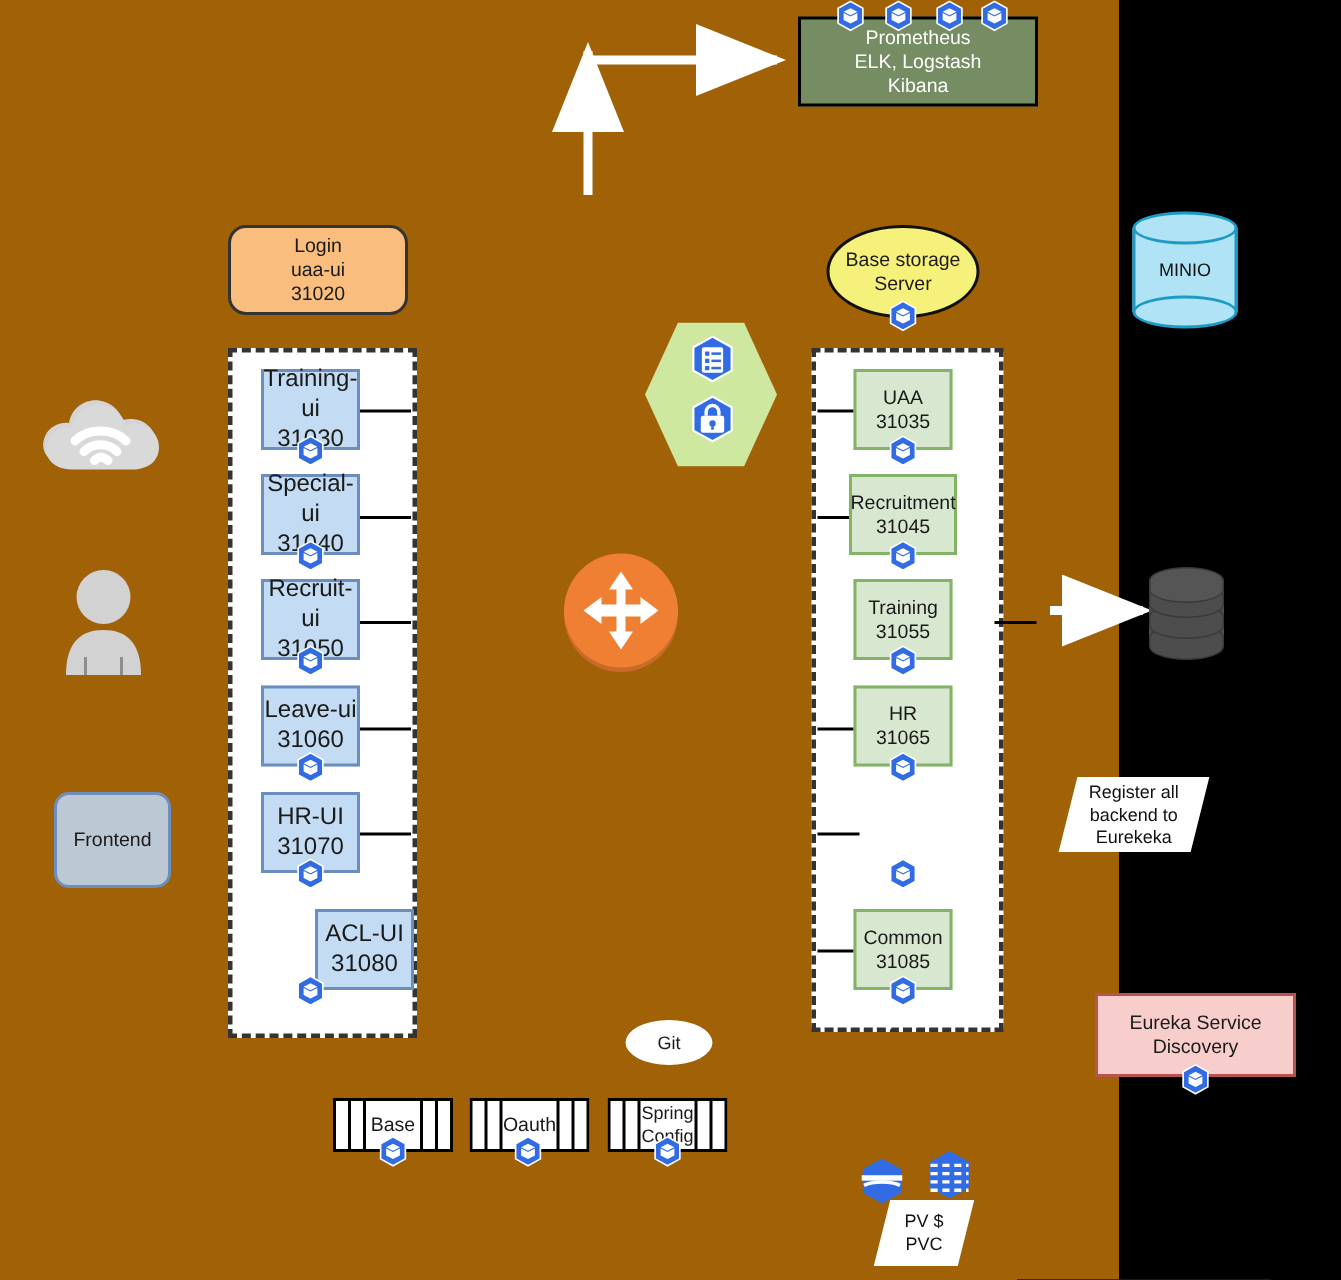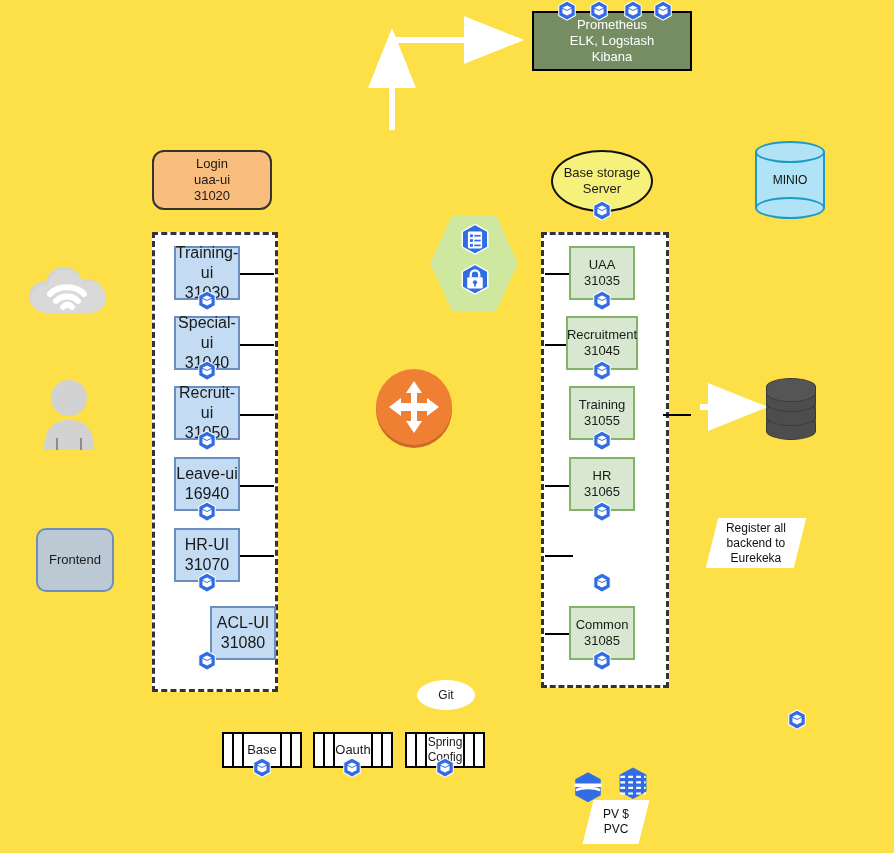--- a/index.html
+++ b/index.html
@@ -1,18 +1,18 @@
 <!DOCTYPE html>
 <html><head>
 <meta charset="utf-8">
 <style>
   html,body{margin:0;padding:0;background:#000;}
   body{width:894px;height:853px;position:relative;overflow:hidden;
        font-family:"Liberation Sans","DejaVu Sans",sans-serif;color:#1a1a1a;}
-  .stage{position:absolute;left:0;top:0;width:894px;height:853px;background:#fde047;}
+  .stage{position:absolute;left:0;top:0;width:746px;height:853px;background:#a16207;}
   .node{position:absolute;box-sizing:border-box;display:flex;align-items:center;
         justify-content:center;text-align:center;line-height:1.25;}
   .lbl{white-space:pre-line;}
 
   
   .monitor-box{background:#768c63;border:2px solid #000;color:#fff;font-size:13px;}
   .login-box{background:#f9bd7e;border:2px solid #333;border-radius:12px;font-size:13px;}
   .ui-box{background:#c3dcf3;border:2px solid #6c8ebf;font-size:16px;}
   .svc-box{background:#d8e8d0;border:2px solid #82b366;font-size:13px;}
   .eureka-box{background:#f8cecc;border:2px solid #b85450;font-size:13px;}
@@ -178,21 +178,21 @@
     </div>
   <div class="k8s" style="left:196px;top:430px;">
       <svg viewBox="0 0 24 24" width="22" height="22">
         <polygon points="12,1 21,6 21,17 12,22 3,17 3,6" fill="#326ce5" stroke="#fff" stroke-width="1.2"></polygon>
         <path d="M12 6 L17 8.5 L12 11 L7 8.5 Z M7 9.5 L12 12 L12 17 L7 14.5 Z M17 9.5 L17 14.5 L12 17 L12 12 Z" fill="#fff"></path>
       </svg>
     </div>
 
   <div class="node ui-box" style="left:174px;top:457px;width:66px;height:54px;">
     <span class="lbl">Leave-ui
-16940</span>
+31060</span>
     </div>
   <div class="k8s" style="left:196px;top:501px;">
       <svg viewBox="0 0 24 24" width="22" height="22">
         <polygon points="12,1 21,6 21,17 12,22 3,17 3,6" fill="#326ce5" stroke="#fff" stroke-width="1.2"></polygon>
         <path d="M12 6 L17 8.5 L12 11 L7 8.5 Z M7 9.5 L12 12 L12 17 L7 14.5 Z M17 9.5 L17 14.5 L12 17 L12 12 Z" fill="#fff"></path>
       </svg>
     </div>
 
   <div class="node ui-box" style="left:174px;top:528px;width:66px;height:54px;">
     <span class="lbl">HR-UI
@@ -332,20 +332,24 @@
     <div class="seg" style="top:10px;"></div>
     <div class="seg" style="top:0px;background:#555;"></div>
   </div>
 
   <div class="node note" style="left:712px;top:518px;width:88px;height:50px;transform:skewX(-14deg);">
     <span class="lbl" style="transform:skewX(14deg);">Register all
 backend to
 Eurekeka</span>
   </div>
 
+  <div class="node eureka-box" style="left:730px;top:662px;width:134px;height:56px;">
+    <span class="lbl">Eureka Service
+Discovery</span>
+  </div>
   <div class="k8s" style="left:786px;top:709px;">
       <svg viewBox="0 0 24 24" width="22" height="22">
         <polygon points="12,1 21,6 21,17 12,22 3,17 3,6" fill="#326ce5" stroke="#fff" stroke-width="1.2"></polygon>
         <path d="M12 6 L17 8.5 L12 11 L7 8.5 Z M7 9.5 L12 12 L12 17 L7 14.5 Z M17 9.5 L17 14.5 L12 17 L12 12 Z" fill="#fff"></path>
       </svg>
     </div>
 
   <div class="node git-ellipse ellipse" style="left:417px;top:680px;width:58px;height:30px;">
     <span class="lbl">Git</span>
   </div>

